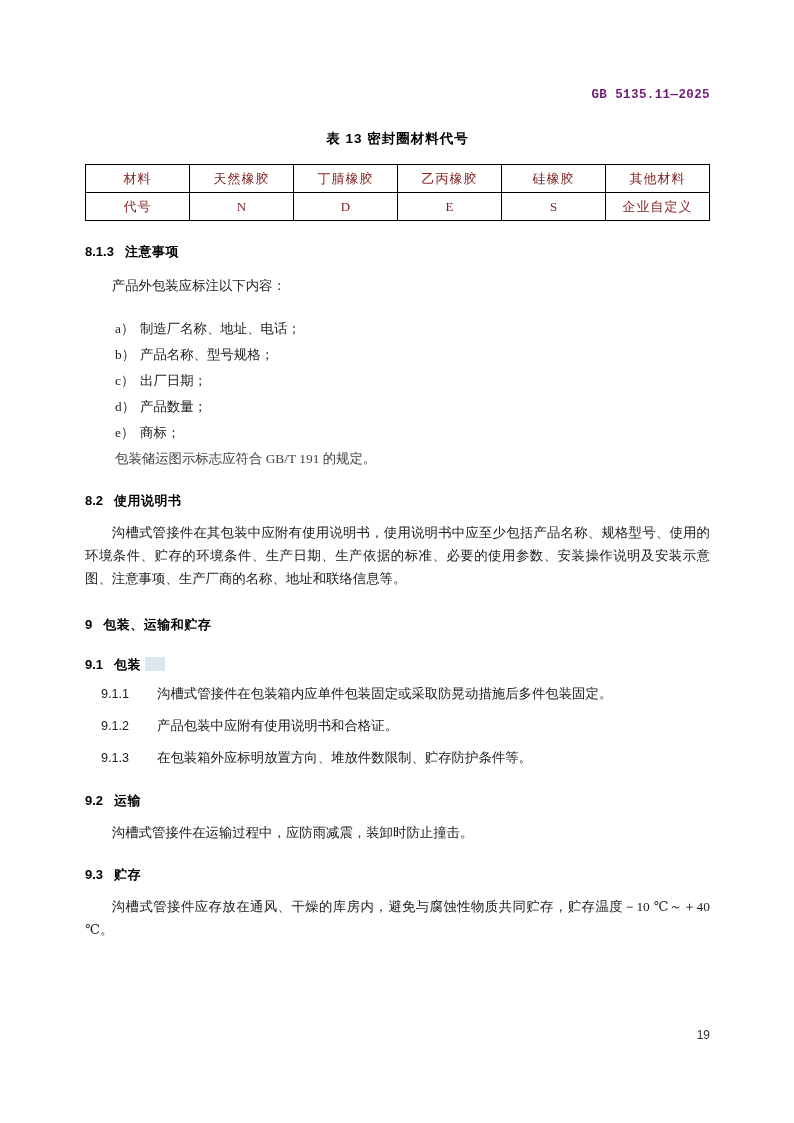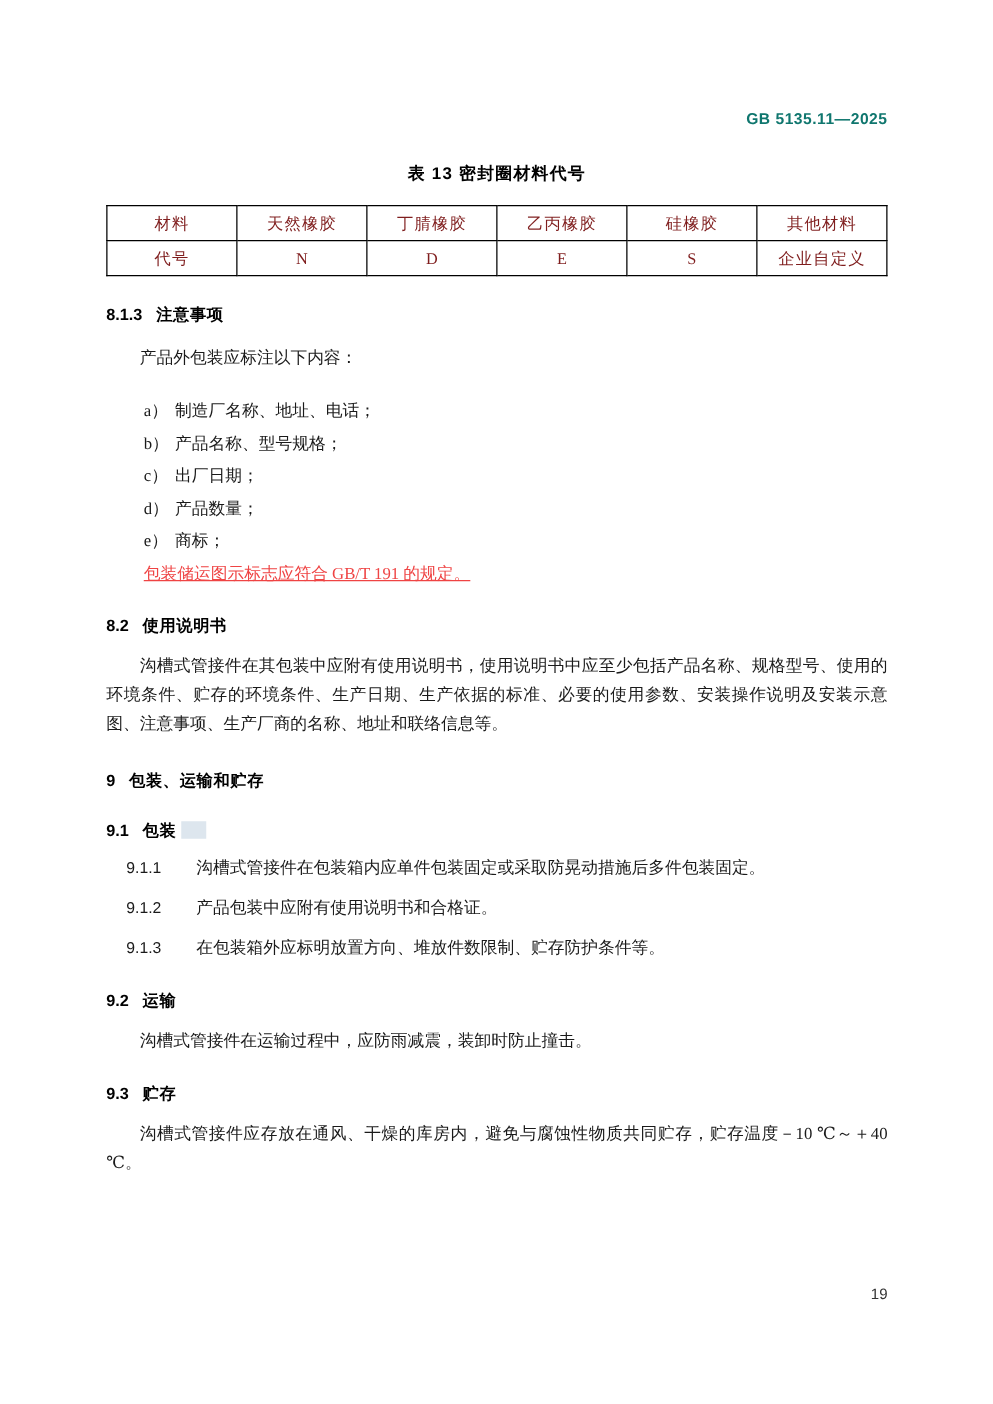--- a/index.html
+++ b/index.html
@@ -24,25 +24,25 @@
     background: #fff;
   }
 
   
   .header {
     position: absolute;
     left: 85px;
     top: 88px;
     width: 625px;
     text-align: right;
-    font-family: Liberation Sans, sans-serif;
+    font-family: Liberation Mono, monospace;
     font-size: 12.5px;
     font-weight: bold;
     letter-spacing: 0.4px;
-    color: #0f766e;
+    color: #701a75;
   }
 
   
   .content {
     position: absolute;
     left: 85px;
     top: 130px;
     width: 625px;
   }
 
@@ -134,22 +134,21 @@
     font-size: 13.4px;
     line-height: 23px;
     text-indent: 2em;
     color: #1a1a1a;
   }
   p.tail-note {
     margin: 3px 0 0 0;
     font-size: 13.4px;
     line-height: 23px;
     padding-left: 30px;
-    color: #ef4444;
-    text-decoration: underline;
+    color: #404040;
   }
 
   
   p.numbered {
     margin: 8px 0 0 16px;
     font-size: 13.4px;
     line-height: 23px;
     color: #1a1a1a;
     padding-left: 56px;
     text-indent: -56px;

